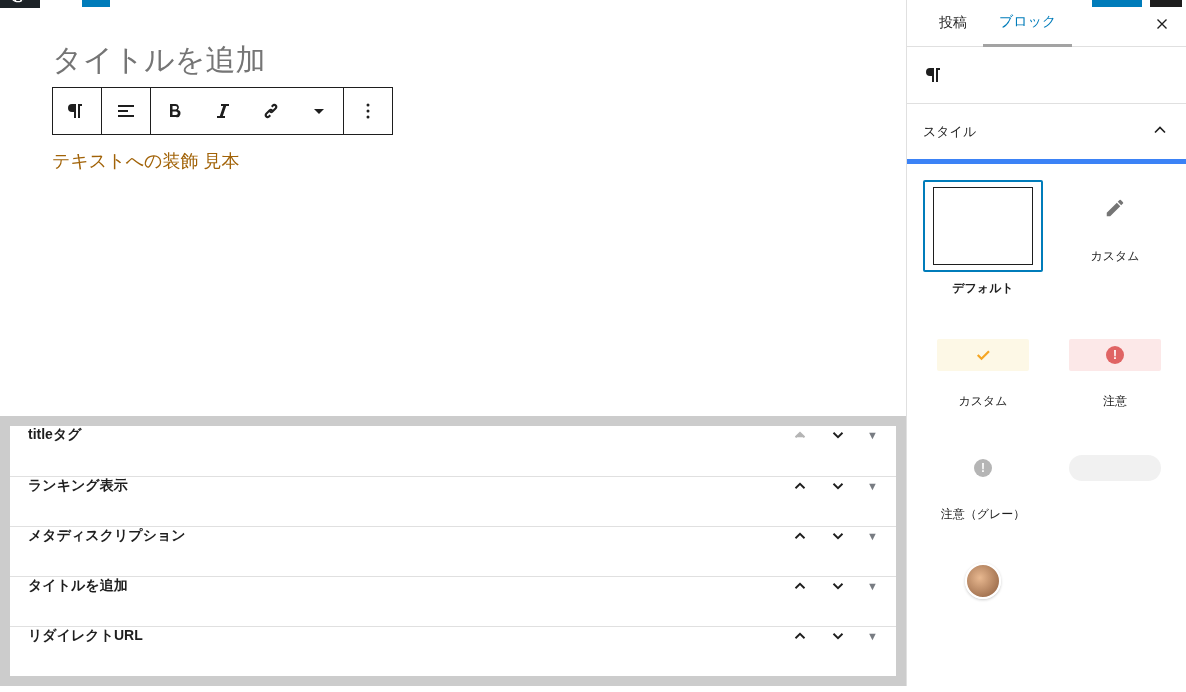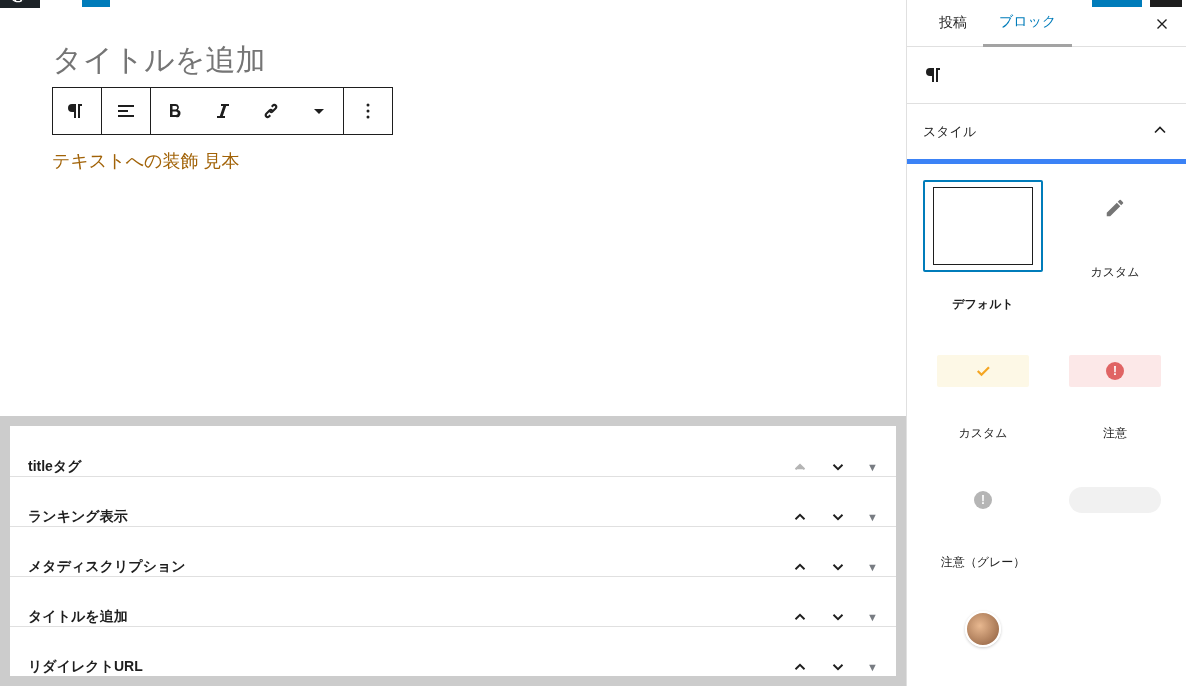--- a/index.html
+++ b/index.html
@@ -22,21 +22,21 @@
 .block-toolbar{display:flex;border:1px solid #1e1e1e;background:#fff;width:fit-content;height:48px;margin-top:6px;margin-bottom:14px;}
 .tb-group{display:flex;border-right:1px solid #1e1e1e;}
 .tb-group:last-child{border-right:none;}
 .tb-btn{width:48px;height:46px;display:flex;align-items:center;justify-content:center;cursor:pointer;}
 .tb-btn svg{width:24px;height:24px;fill:#1e1e1e;}
 .para-text{font-size:18px;color:#a16207;}
 
 
 .meta-area{position:absolute;bottom:0;left:0;right:0;background:#ccc;padding:10px;}
 .meta-panel{background:#fff;}
-.meta-row{display:flex;align-items:flex-end;justify-content:space-between;height:50px;padding:0 18px;border-top:1px solid #e0e0e0;}
+.meta-row{display:flex;align-items:flex-start;justify-content:space-between;height:50px;padding:0 18px;border-top:1px solid #e0e0e0;}
 .meta-row:first-child{border-top:none;}
 .meta-title{font-size:14px;font-weight:700;color:#1e1e1e;}
 .meta-ctrls{display:flex;gap:20px;align-items:center;}
 .mc{width:18px;height:18px;display:flex;align-items:center;justify-content:center;}
 .mc svg{width:18px;height:18px;}
 .disabled svg{stroke:#b5b5b5;fill:#b5b5b5;}
 .tri{font-size:11px;color:#787c82;}
 
 
 .sidebar{width:280px;border-left:1px solid #e0e0e0;display:flex;flex-direction:column;overflow-y:auto;}
@@ -48,21 +48,21 @@
 
 .block-desc{display:flex;gap:16px;padding:16px;border-bottom:1px solid #e0e0e0;}
 .bd-icon{width:24px;height:24px;flex-shrink:0;}
 .bd-text{font-size:13px;line-height:1.6;}
 .bd-title{font-weight:500;margin-bottom:4px;}
 .bd-sub{color:#757575;font-size:12px;}
 
 .sb-panel-head{display:flex;align-items:center;justify-content:space-between;padding:16px;font-size:13px;border-bottom:5px solid #3b82f6;cursor:pointer;}
 
 .styles-grid{display:grid;grid-template-columns:1fr 1fr;gap:12px;padding:16px;row-gap:28px;}
-.style-item{display:flex;flex-direction:column;align-items:center;gap:24px;}
+.style-item{display:flex;flex-direction:column;align-items:center;gap:8px;}
 .style-preview{width:120px;height:92px;border:1px solid #ddd;border-radius:2px;display:flex;align-items:center;justify-content:center;position:relative;background:#fff;}
 .style-item.selected .style-preview{border:2px solid #007cba;}
 .style-preview .inner{width:100px;height:78px;border:1px solid #1e1e1e;}
 .style-label{font-size:12px;color:#1e1e1e;}
 .style-item.selected .style-label{font-weight:700;}
 .pencil-icon{color:#757575;}
 
 .style-swatch{width:92px;height:32px;border-radius:2px;display:flex;align-items:center;justify-content:center;}
 .sw-check{background:#fdf8e6;}
 .sw-check svg{stroke:#f5a623;fill:none;stroke-width:3;}

